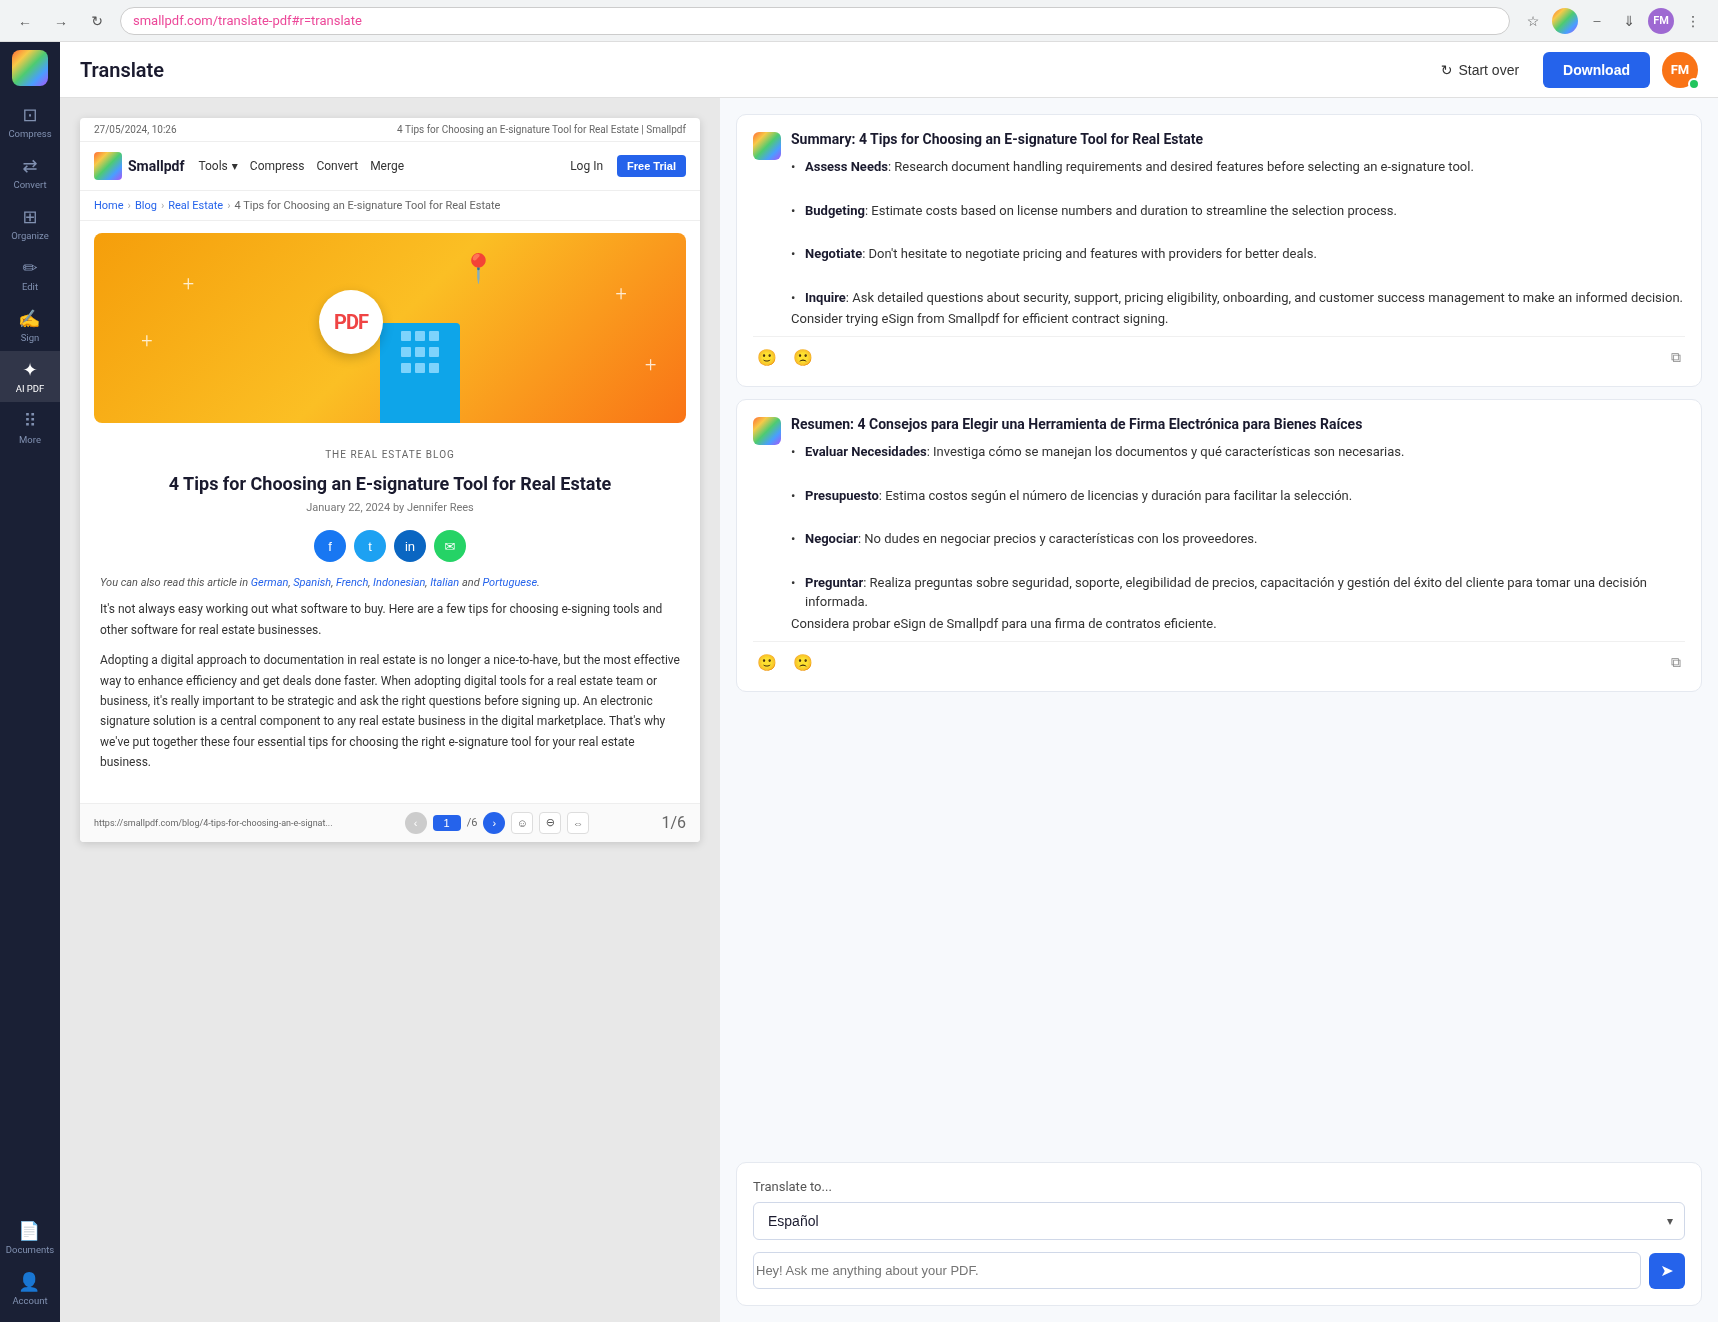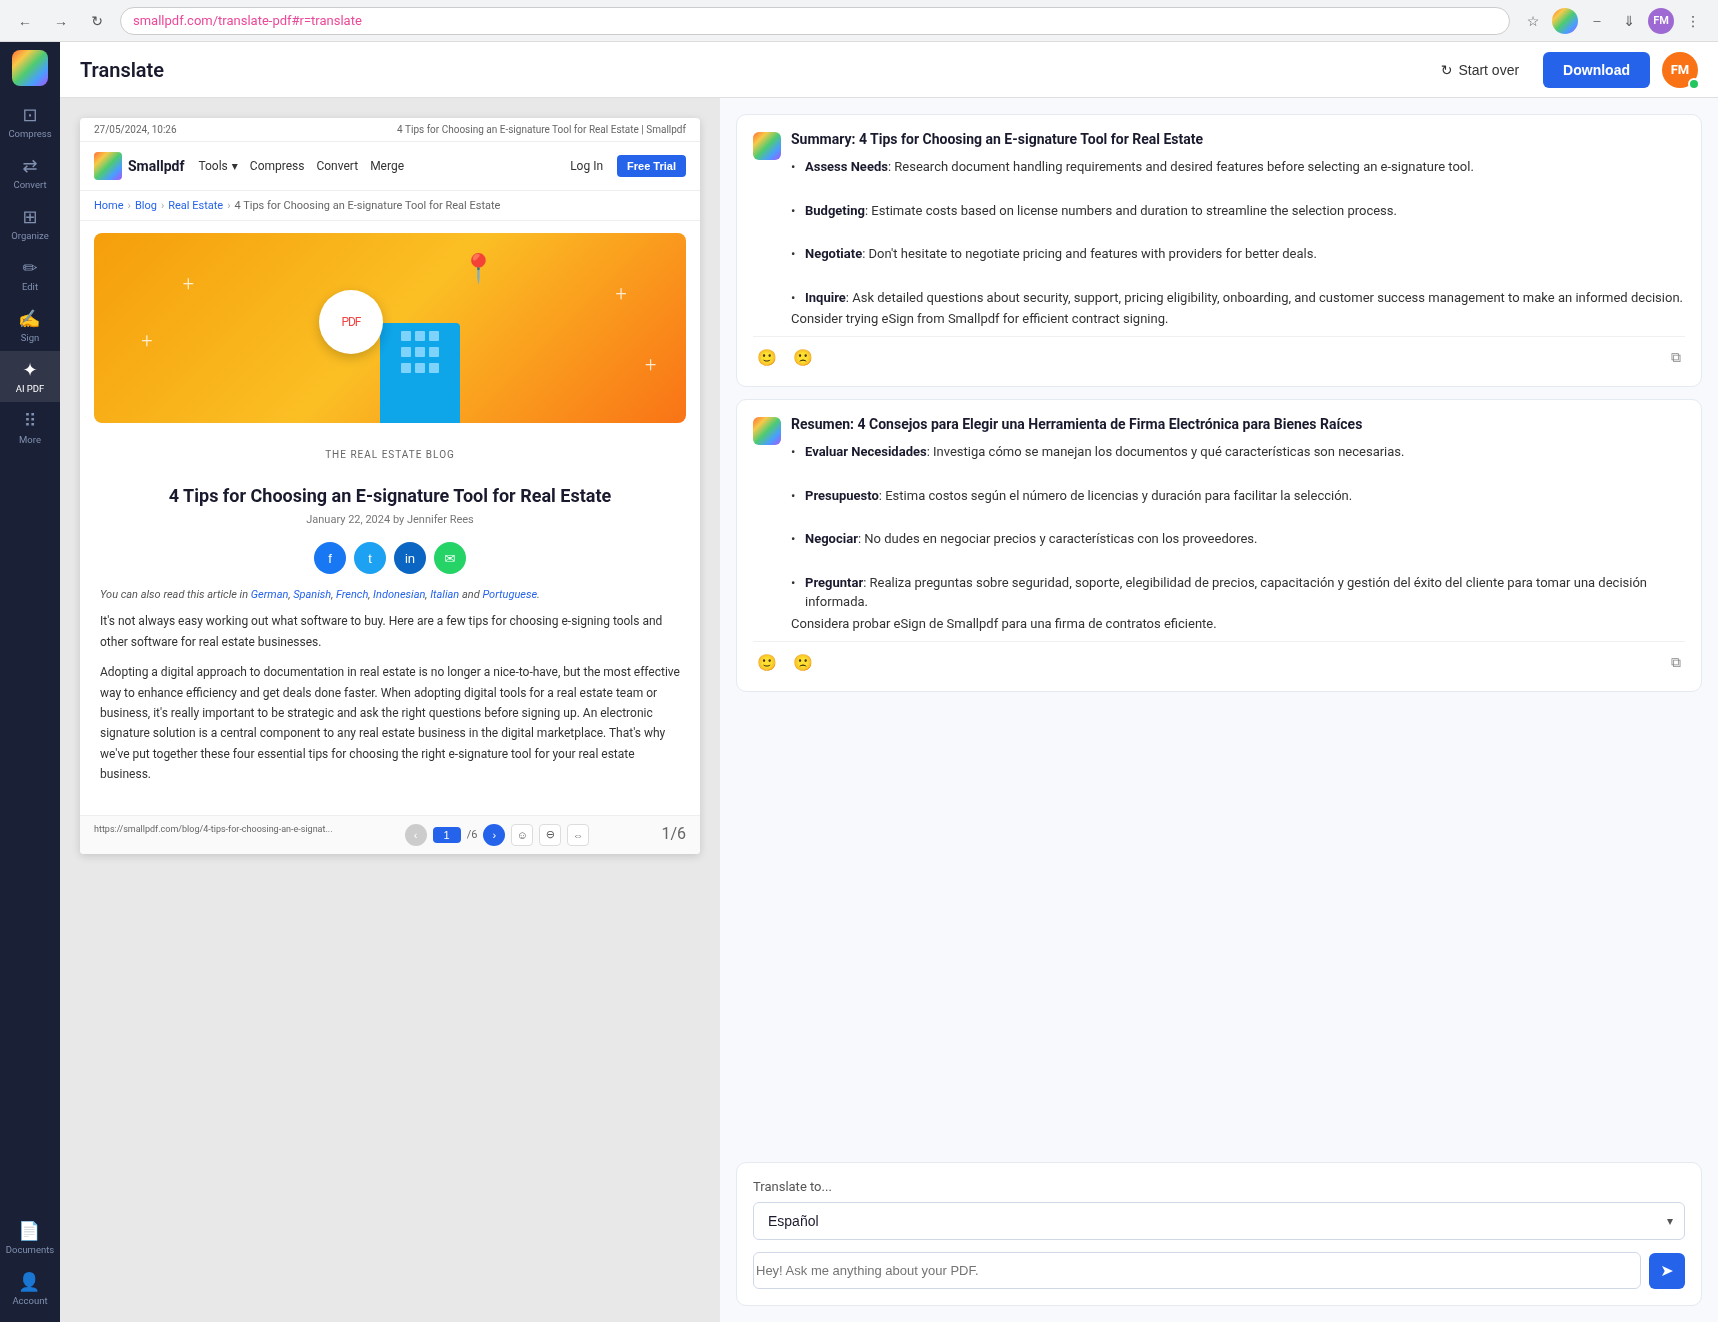--- a/index.html
+++ b/index.html
@@ -302,22 +302,22 @@
       width: 64px; height: 64px;
       border-radius: 50%;
       background: white;
       display: flex; align-items: center; justify-content: center;
       position: absolute;
       left: 38%;
       top: 30%;
       box-shadow: 0 4px 12px rgba(0,0,0,0.2);
     }
     .pdf-hero-pdf-text {
-      font-weight: 400;
-      font-size: 12px;
+      font-weight: 700;
+      font-size: 20px;
       color: #ef4444;
       letter-spacing: -1px;
     }
     .pdf-hero-pin {
       position: absolute;
       right: 32%;
       top: 10%;
       font-size: 28px;
       color: #ef4444;
     }
@@ -331,21 +331,21 @@
     
     .pdf-article {
       padding: 14px 20px 20px;
     }
     .pdf-article-category {
       text-align: center;
       font-size: 10px;
       color: #666;
       letter-spacing: 1px;
       text-transform: uppercase;
-      margin-bottom: 24px;
+      margin-bottom: 12px;
     }
     .pdf-article-title {
       text-align: center;
       font-size: 18px;
       font-weight: 700;
       color: #1a1a2e;
       margin-bottom: 6px;
       line-height: 1.3;
     }
     .pdf-article-meta {
@@ -382,21 +382,21 @@
     .pdf-article-body {
       font-size: 12px;
       line-height: 1.7;
       color: #333;
     }
     .pdf-article-body p { margin-bottom: 10px; }
 
     
     .pdf-bottom-bar {
       display: flex;
-      align-items: flex-start;
+      align-items: center;
       justify-content: space-between;
       padding: 8px 14px;
       border-top: 1px solid #eee;
       background: #fafafa;
     }
     .pdf-url {
       font-size: 9px;
       color: #666;
       overflow: hidden;
       text-overflow: ellipsis;

